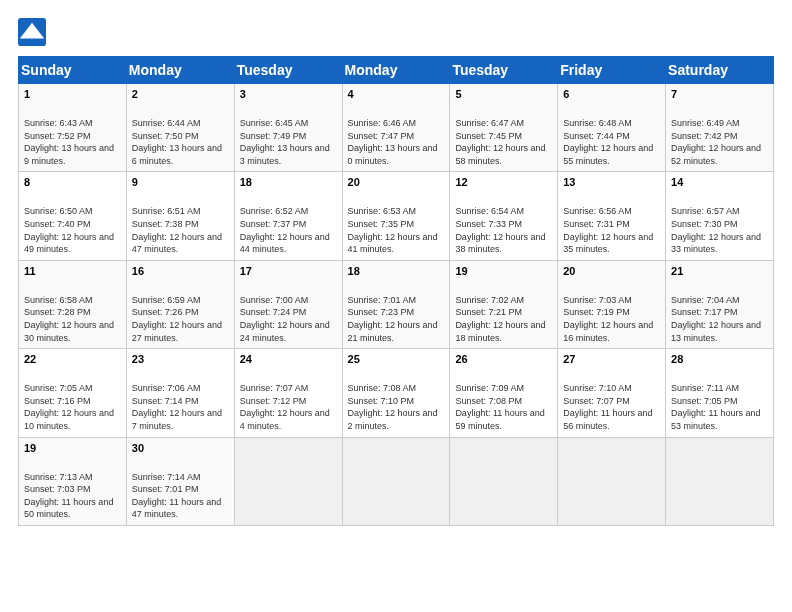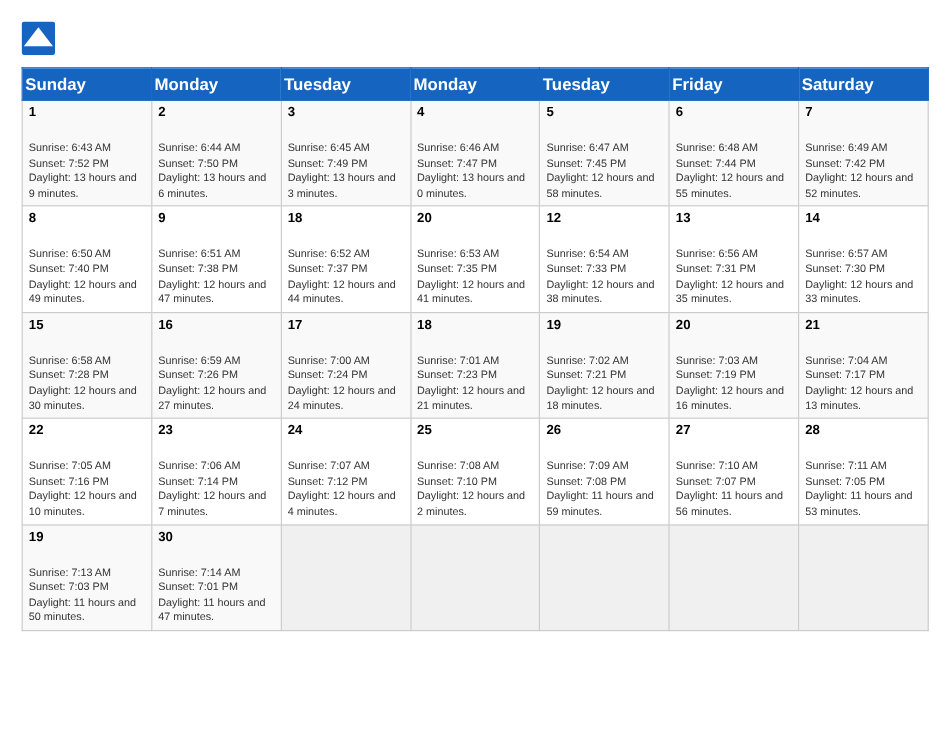--- a/index.html
+++ b/index.html
@@ -241,21 +241,21 @@
             <span class="day-num">14</span>
           <div class="day-info">
             Sunrise: 6:57 AM<br>
             Sunset: 7:30 PM<br>
             Daylight: 12 hours and 33 minutes.
           </div>
           </td>
         </tr>
         <tr>
           <td>
-            <span class="day-num">15</span>
+            <span class="day-num">11</span>
           <div class="day-info">
             Sunrise: 6:58 AM<br>
             Sunset: 7:28 PM<br>
             Daylight: 12 hours and 30 minutes.
           </div>
           </td>
           <td>
             <span class="day-num">16</span>
           <div class="day-info">
             Sunrise: 6:59 AM<br>

